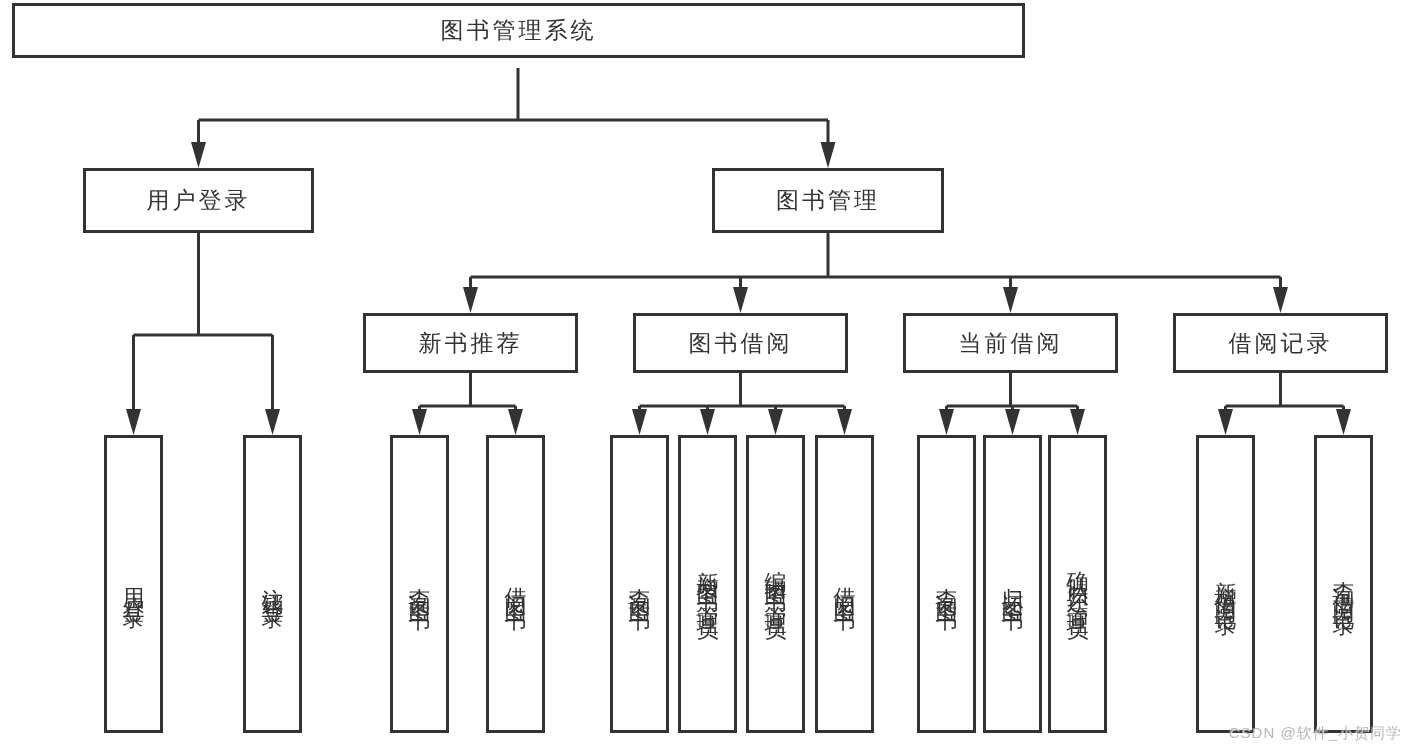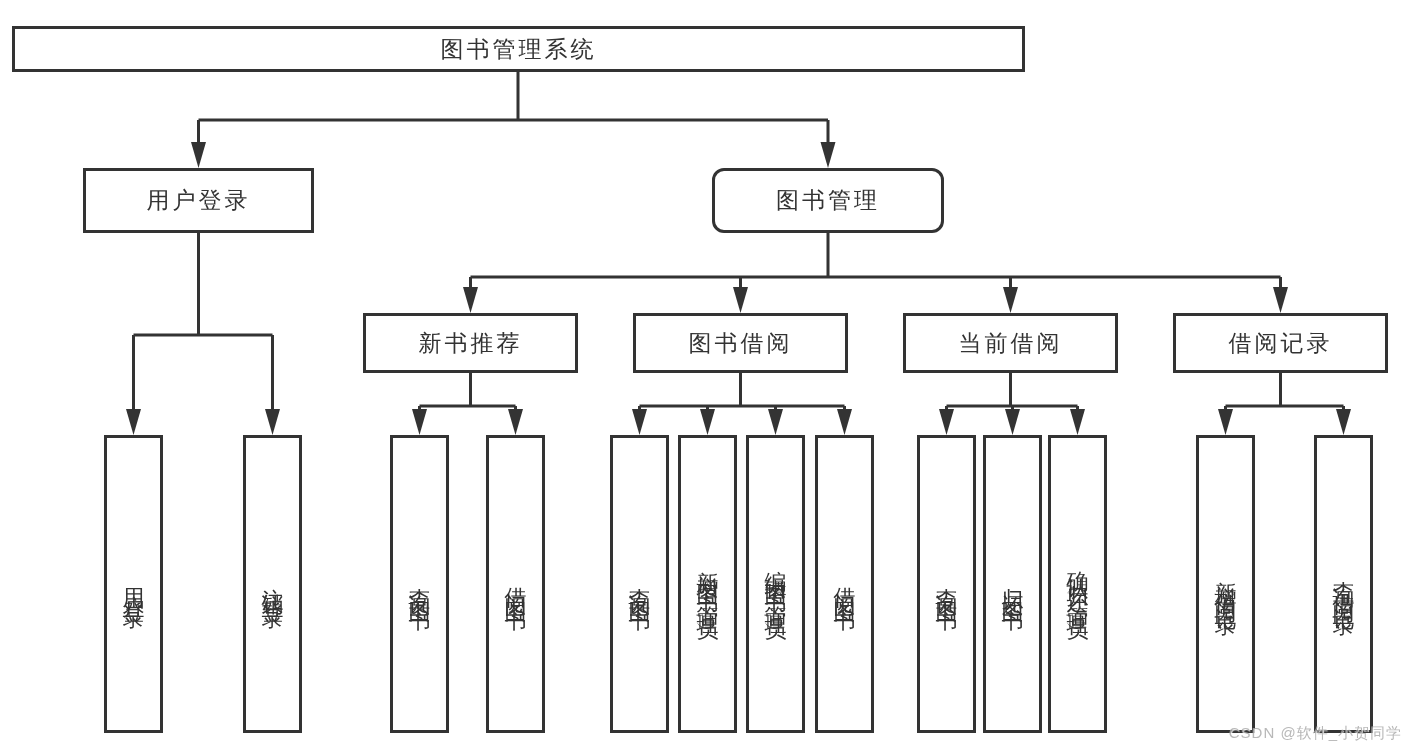--- a/index.html
+++ b/index.html
@@ -19,24 +19,24 @@
     background:#ffffff;
     display:flex;
     align-items:center;
     justify-content:center;
   }
   .hlabel{
     font-size:23px;
     letter-spacing:3px;
     white-space:nowrap;
   }
-  .root-box{left:12px;top:26px;width:1013px;height:46px;}
+  .root-box{left:12px;top:3px;width:1013px;height:55px;}
   .l2{height:65px;top:168px;}
   .l2.user-login{left:83px;width:231px;}
-  .l2.book-mgmt{left:712px;width:232px;border-radius:12px;}
+  .l2.book-mgmt{left:712px;width:232px;}
   .l3{top:313px;height:60px;width:215px;}
   .l3.c0{left:363px;}
   .l3.c1{left:633px;}
   .l3.c2{left:903px;}
   .l3.c3{left:1173px;}
   .leaf{top:435px;width:59px;height:298px;}
   .vtext{
     writing-mode:vertical-rl;
     text-orientation:mixed;
     font-size:22px;

